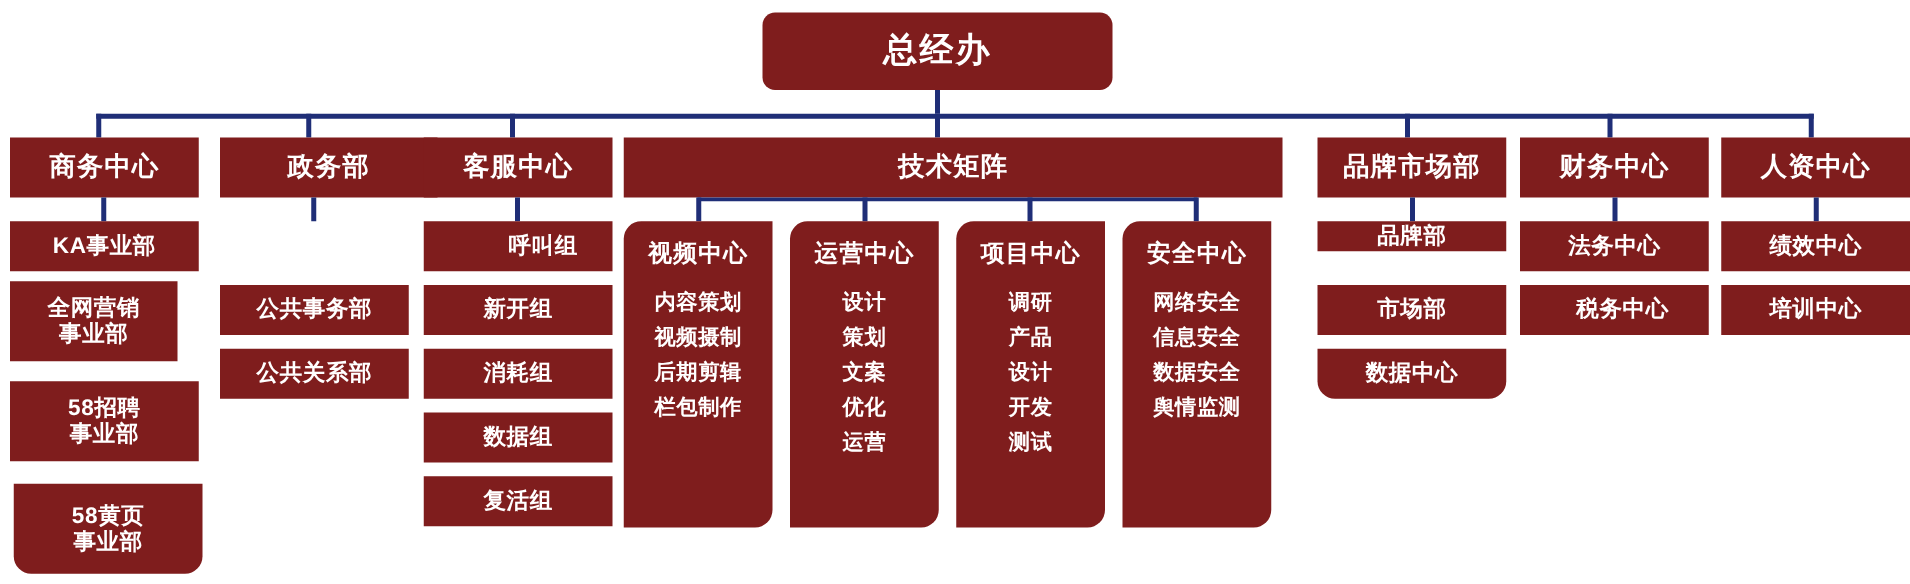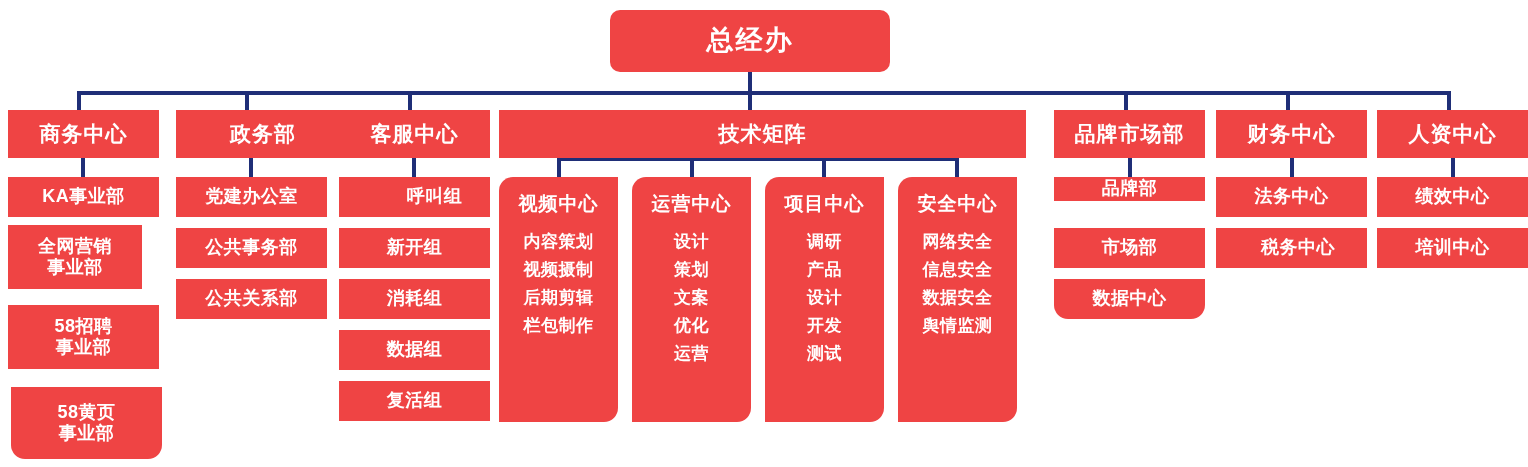--- a/index.html
+++ b/index.html
@@ -19,21 +19,21 @@
   #chart-root {
     position: absolute;
     left: 0; top: 0;
     width: 1528px;
     height: 467px;
   }
 
   
   .node {
     position: absolute;
-    background: #ef4444;
+    background: #7f1d1d;
     color: #ffffff;
     box-sizing: border-box;
     display: flex;
     flex-direction: column;
     align-items: center;
     justify-content: center;
     text-align: center;
     font-weight: bold;
     letter-spacing: 0.5px;
     line-height: 1.18;
@@ -129,23 +129,20 @@
   <div class="node leaf" style="left:11px; top:387px; width:151px; height:72px; border-radius:0 0 14px 14px;">
     <span>58黄页
 事业部</span>
   </div>
 
   <div class="node dept" style="left:176px; top:110px; width:174px; height:48px;">
     <span>政务部</span>
   </div>
   <div class="conn v" style="left:249px; top:158px; width:4px; height:19px;"></div>
 
-  <div class="node leaf" style="left:176px; top:177px; width:151px; height:40px;">
-    <span>党建办公室</span>
-  </div>
   <div class="node leaf" style="left:176px; top:228px; width:151px; height:40px;">
     <span>公共事务部</span>
   </div>
   <div class="node leaf" style="left:176px; top:279px; width:151px; height:40px;">
     <span>公共关系部</span>
   </div>
 
   <div class="node dept" style="left:339px; top:110px; width:151px; height:48px;">
     <span>客服中心</span>
   </div>

